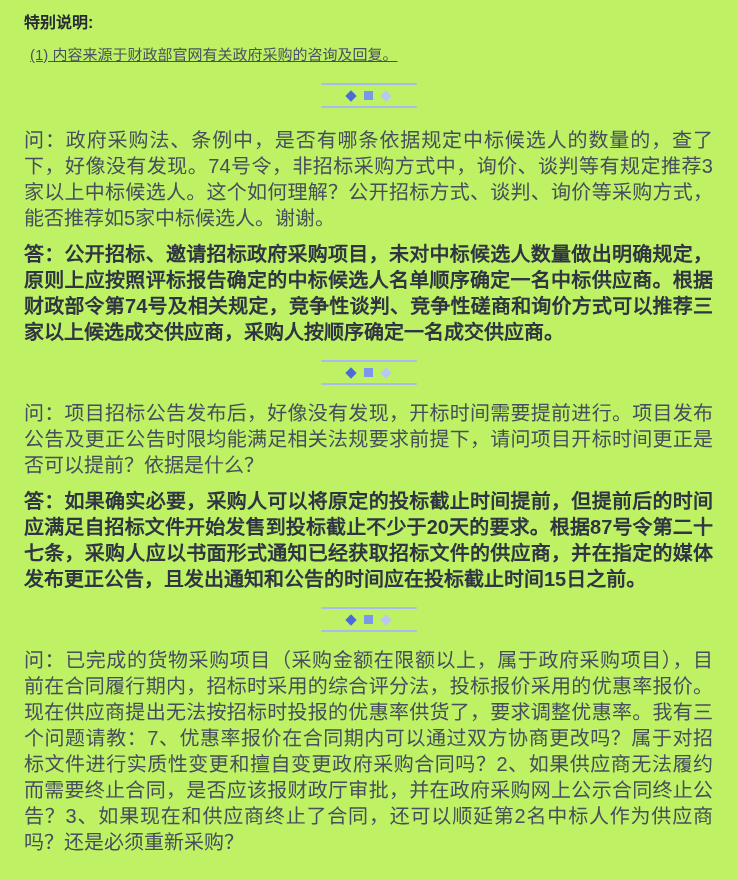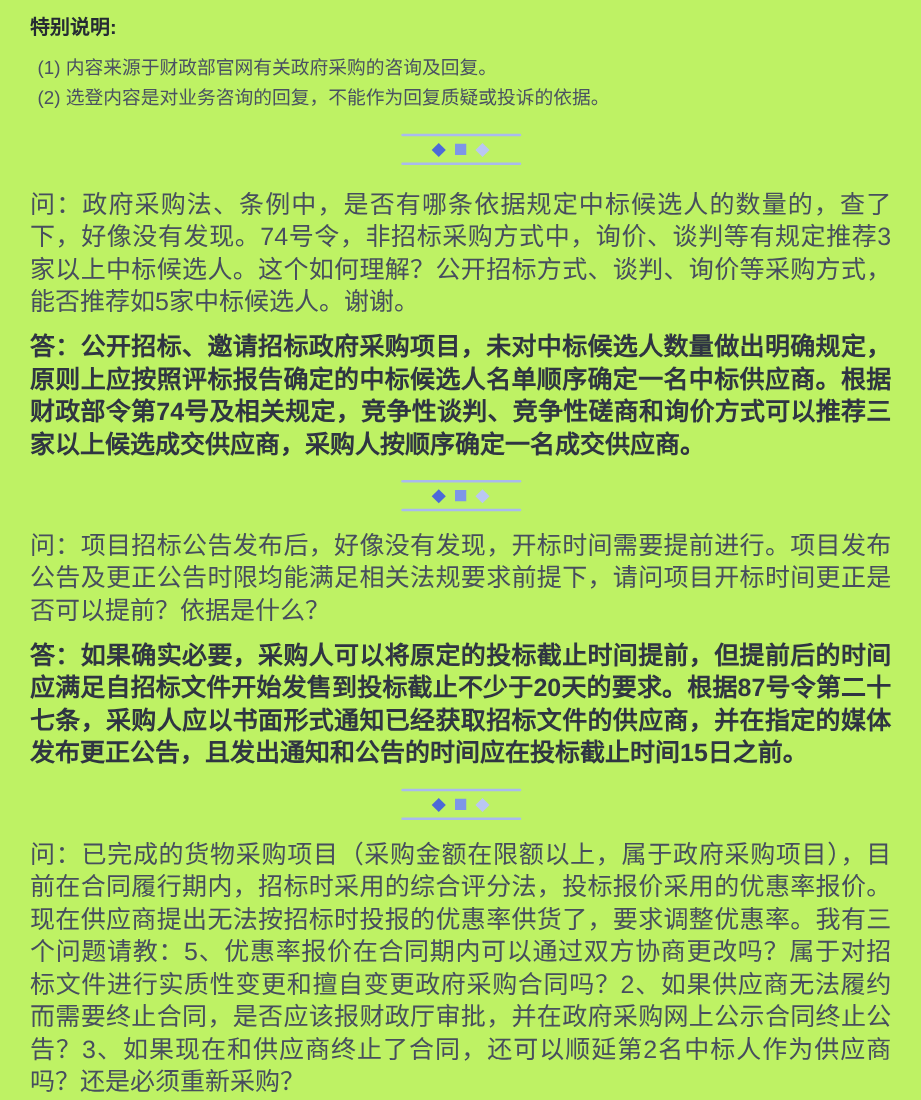--- a/index.html
+++ b/index.html
@@ -29,20 +29,21 @@
     font-weight: 700;
     color: #252a33;
   }
   .note-item {
     margin: 0;
     padding-left: 6px;
     font-size: 15px;
     line-height: 24px;
     color: #4a5162;
     white-space: nowrap;
+    text-decoration: underline;
   }
   
   .divider {
     width: 96px;
     margin: 16px auto 19px auto;
     display: flex;
     flex-direction: column;
     align-items: center;
   }
   .divider .rule {
@@ -91,21 +92,20 @@
   }
 </style>
 </head>
 <body>
 
 <div class="page">
 
   <div>
     <h2 class="note-title">特别说明:</h2>
     <p class="note-item">(1) 内容来源于财政部官网有关政府采购的咨询及回复。</p>
-    <p class="note-item">(2) 选登内容是对业务咨询的回复，不能作为回复质疑或投诉的依据。</p>
   </div>
 
   <div class="divider">
     <span class="rule"></span>
     <span class="shapes">
       <span class="diamond dark"></span>
       <span class="square"></span>
       <span class="diamond light"></span>
     </span>
     <span class="rule"></span>
@@ -135,16 +135,16 @@
     <span class="rule"></span>
     <span class="shapes">
       <span class="diamond dark"></span>
       <span class="square"></span>
       <span class="diamond light"></span>
     </span>
     <span class="rule"></span>
   </div>
 
   <section class="qa">
-    <p class="question">问：已完成的货物采购项目（采购金额在限额以上，属于政府采购项目），目前在合同履行期内，招标时采用的综合评分法，投标报价采用的优惠率报价。现在供应商提出无法按招标时投报的优惠率供货了，要求调整优惠率。我有三个问题请教：5、优惠率报价在合同期内可以通过双方协商更改吗？属于对招标文件进行实质性变更和擅自变更政府采购合同吗？2、如果供应商无法履约而需要终止合同，是否应该报财政厅审批，并在政府采购网上公示合同终止公告？3、如果现在和供应商终止了合同，还可以顺延第2名中标人作为供应商吗？还是必须重新采购？</p>
+    <p class="question">问：已完成的货物采购项目（采购金额在限额以上，属于政府采购项目），目前在合同履行期内，招标时采用的综合评分法，投标报价采用的优惠率报价。现在供应商提出无法按招标时投报的优惠率供货了，要求调整优惠率。我有三个问题请教：7、优惠率报价在合同期内可以通过双方协商更改吗？属于对招标文件进行实质性变更和擅自变更政府采购合同吗？2、如果供应商无法履约而需要终止合同，是否应该报财政厅审批，并在政府采购网上公示合同终止公告？3、如果现在和供应商终止了合同，还可以顺延第2名中标人作为供应商吗？还是必须重新采购？</p>
   </section>
 
 </div>
 
 </body></html>

